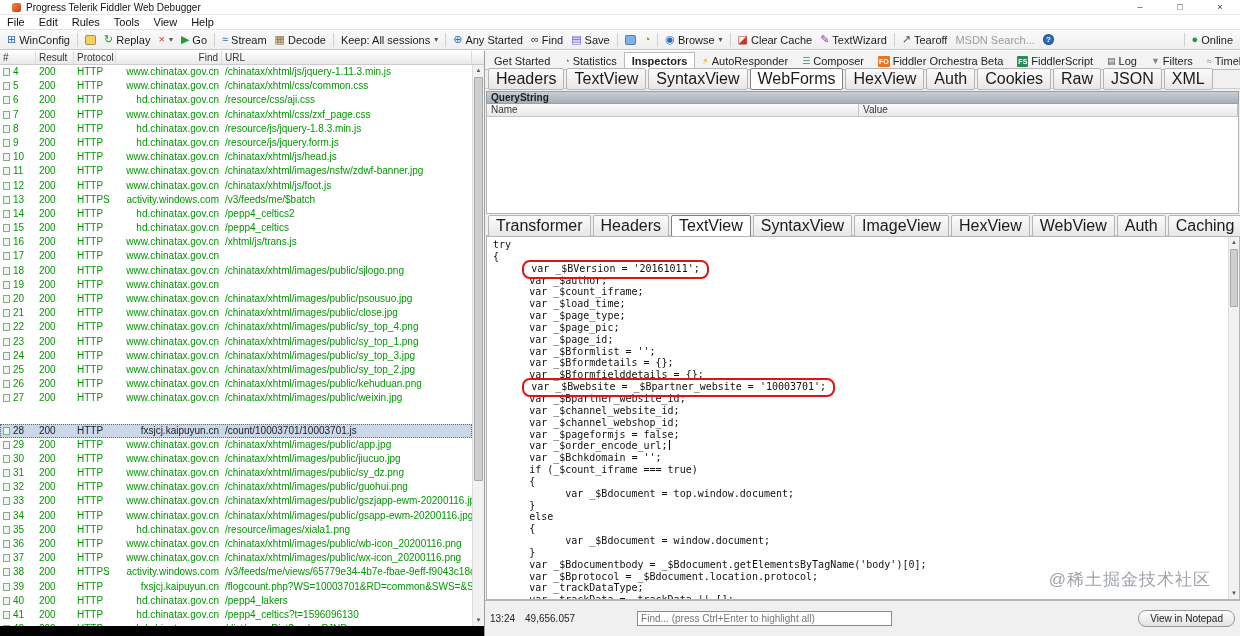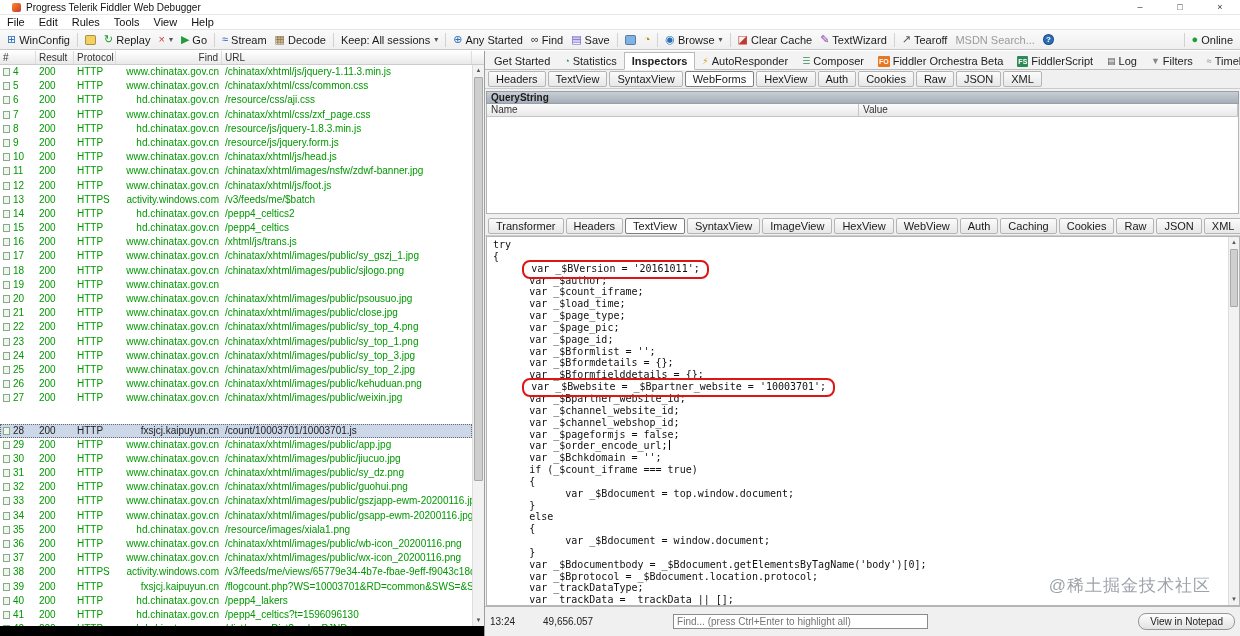--- a/index.html
+++ b/index.html
@@ -68,21 +68,21 @@
   .inspector { flex:1; min-width:0; display:flex; flex-direction:column; background:#f0f0f0; }
 
   .main-tabs { height:19px; display:flex; align-items:flex-end; background:#f3f3f3;
                border-bottom:1px solid #bbb; padding-left:2px; font-size:11px; }
   .main-tab { display:inline-flex; align-items:center; gap:3px; padding:2px 7px; color:#222; white-space:nowrap; }
   .main-tab.active { background:#fff; border:1px solid #bbb; border-bottom-color:#fff; font-weight:bold; margin-bottom:-1px; }
   .mt-icon { font-size:9px; }
   .badge { font-size:7px; font-weight:bold; line-height:9px; padding:1px 1px; border-radius:1px; }
 
   .sub-tabs { height:19px; display:flex; align-items:center; background:#f0f0f0; gap:2px;
-              padding:1px 3px; font-size:11px; border-bottom:1px solid #ccc; white-space:nowrap; }
+              padding:1px 3px; font-size:16px; border-bottom:1px solid #ccc; white-space:nowrap; }
   .sub-tab { padding:1px 7px; border:1px solid #b5b5b5; background:linear-gradient(#fbfbfb,#e7e7e7);
              border-radius:2px; color:#1a1a1a; }
   .sub-tab.active { background:#fff; border-color:#7f7f7f; }
 
   .qs-bar { height:13px; margin:2px 1px 0; background:linear-gradient(#c9ced5,#a6aeb7);
             border:1px solid #97a0a9; font-size:10px; line-height:12px; padding-left:4px;
             color:#1a1a1a; font-weight:bold; }
   .qs-table { margin:0 1px; height:110px; background:#fff; border:1px solid #b5b5b5; border-top:none;
               font-size:10px; position:relative; }
   .qs-head { display:flex; height:13px; background:linear-gradient(#fcfcfc,#e8e8e8); border-bottom:1px solid #c5c5c5; }
@@ -100,21 +100,21 @@
           tab-size:6; -moz-tab-size:6; }
   .code-line { height:11.85px; position:relative; overflow:visible; }
   .boxed { display:inline-block; border:2px solid #e11414; border-radius:8px;
            padding:1px 7px 2px; margin:-3px 0 0 -7px; position:relative; z-index:2;
            line-height:11.85px; }
   .caret { display:inline-block; width:1px; height:10px; background:#000; vertical-align:-1px; margin-left:1px; }
   .code-scroll { position:absolute; top:0; right:0; bottom:0; width:11px; background:#f2f2f2; border-left:1px solid #ddd; }
   .watermark { position:absolute; right:28px; bottom:8px; font-size:17px; color:#8d939b;
                opacity:.85; letter-spacing:1px; z-index:3; }
 
-  .insp-footer { height:30px; display:flex; align-items:center; gap:28px; padding:0 5px;
+  .insp-footer { height:36px; display:flex; align-items:center; gap:10px; padding:0 5px;
                  background:#f0f0f0; border-top:1px solid #b5b5b5; font-size:10px; }
   .status { color:#222; }
   .find-input { margin-left:52px; width:255px; height:15px; border:1px solid #8b8b8b; background:#fff;
                 font-size:10px; padding:0 3px; font-family:inherit; color:#333; }
   .notepad-btn { margin-left:auto; border:1px solid #979797; background:linear-gradient(#fdfdfd,#e2e2e2);
                  padding:2px 11px; font-size:10px; border-radius:8px; color:#1a1a1a; }
 </style>
 </head>
 <body>
 
@@ -324,21 +324,20 @@
           <span class="cell col-result">200</span>
           <span class="cell col-proto">HTTP</span>
           <span class="cell col-host">www.chinatax.gov.cn</span>
           <span class="cell col-url">/xhtml/js/trans.js</span>
         </div>
         <div class="sess-row">
           <span class="cell col-num"><span class="row-icon"></span>17</span>
           <span class="cell col-result">200</span>
           <span class="cell col-proto">HTTP</span>
           <span class="cell col-host">www.chinatax.gov.cn</span>
-          <span class="cell col-url">/chinatax/xhtml/images/public/sy_gszj_1.jpg</span>
         </div>
         <div class="sess-row">
           <span class="cell col-num"><span class="row-icon"></span>18</span>
           <span class="cell col-result">200</span>
           <span class="cell col-proto">HTTP</span>
           <span class="cell col-host">www.chinatax.gov.cn</span>
           <span class="cell col-url">/chinatax/xhtml/images/public/sjlogo.png</span>
         </div>
         <div class="sess-row">
           <span class="cell col-num"><span class="row-icon"></span>19</span>

